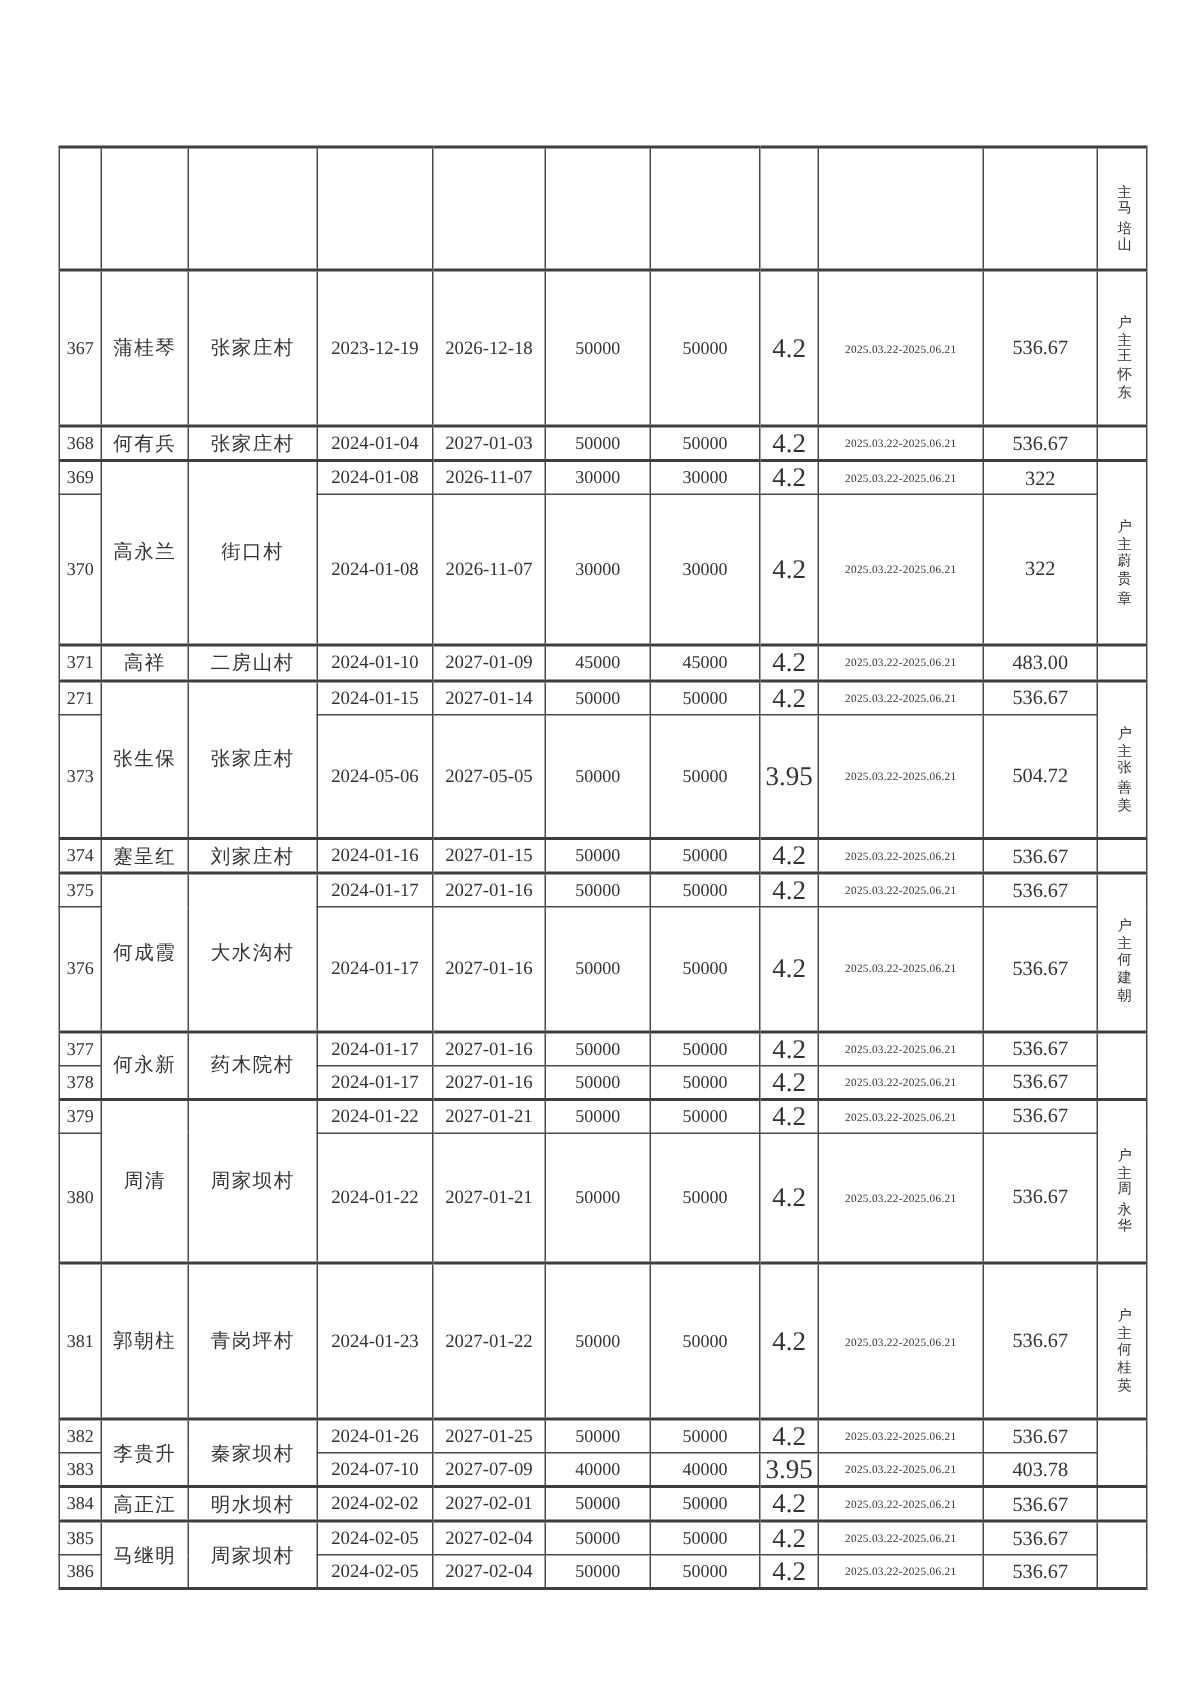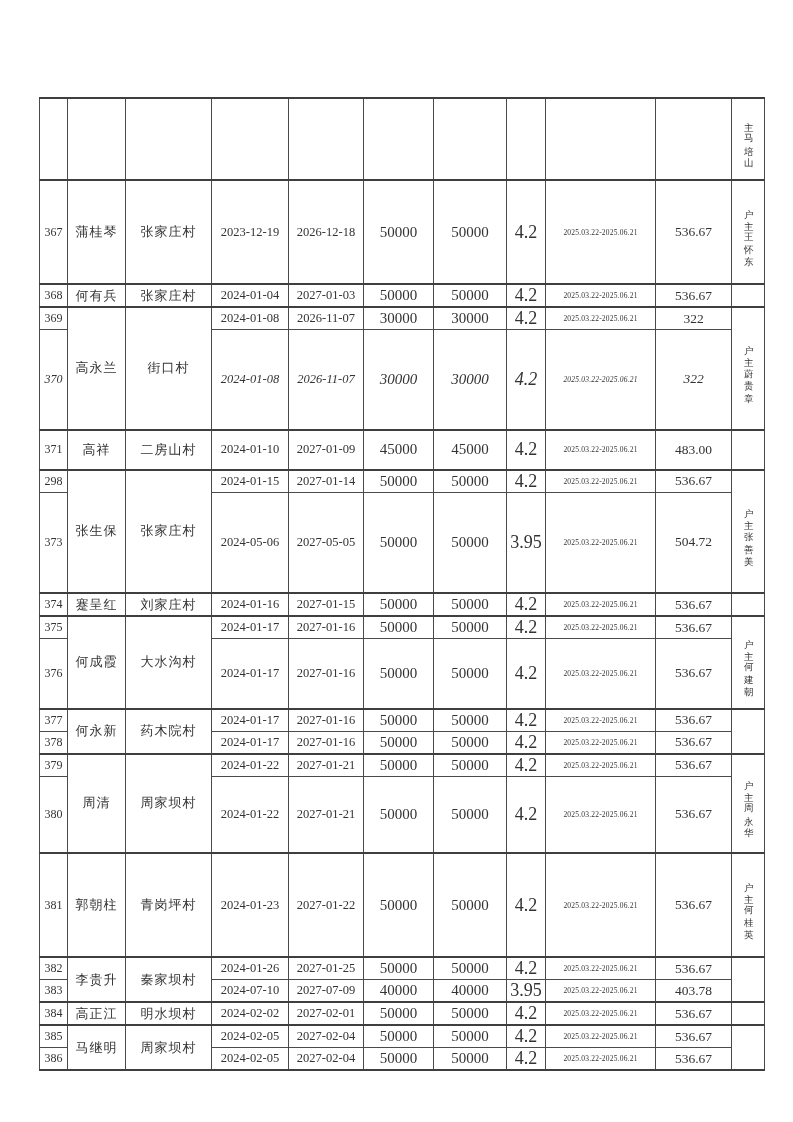--- a/index.html
+++ b/index.html
@@ -18,21 +18,21 @@
     padding:0;overflow:hidden;white-space:nowrap;
     color:#333;
   }
   
   tr.grp > td{border-top:2px solid #3f3f3f;}
   table.ledger{border:1px solid #3f3f3f;border-bottom:2px solid #3f3f3f;}
   
   td.c-no{font-size:12px;}
   td.c-name,td.c-village{font-size:13px;letter-spacing:1px;}
   td.c-date{font-size:12.5px;}
-  td.c-amt{font-size:15px;}
+  td.c-amt{font-size:12px;}
   td.c-rate{font-size:18px;}
   td.c-period{font-size:7.5px;letter-spacing:0.2px;}
   td.c-int{font-size:13.5px;}
   td.c-rem{font-size:9.5px;}
   .vtxt{
     display:inline-block;
     writing-mode:vertical-rl;text-orientation:upright;
     font-size:9.5px;line-height:1;letter-spacing:12px;
     white-space:nowrap;
   }
@@ -102,57 +102,57 @@
             <td class="c-village" rowspan="2">街口村</td>
             <td class="c-date">2024-01-08</td>
             <td class="c-date">2026-11-07</td>
             <td class="c-amt">30000</td>
             <td class="c-amt">30000</td>
             <td class="c-rate">4.2</td>
             <td class="c-period">2025.03.22-2025.06.21</td>
             <td class="c-int">322</td>
             <td class="c-rem" rowspan="2"><span class="vtxt">户主蔚贵章</span></td>
           </tr>
-          <tr style="height: 100px; font-style: italic;">
+          <tr style="height: 100px;">
             <td class="c-no">370</td>
             <td class="c-date">2024-01-08</td>
             <td class="c-date">2026-11-07</td>
             <td class="c-amt">30000</td>
             <td class="c-amt">30000</td>
             <td class="c-rate">4.2</td>
             <td class="c-period">2025.03.22-2025.06.21</td>
             <td class="c-int">322</td>
           </tr>
-          <tr class="grp" style="height: 40px;">
+          <tr class="grp" style="height: 24px;">
             <td class="c-no">371</td>
             <td class="c-name">高祥</td>
             <td class="c-village">二房山村</td>
             <td class="c-date">2024-01-10</td>
             <td class="c-date">2027-01-09</td>
             <td class="c-amt">45000</td>
             <td class="c-amt">45000</td>
             <td class="c-rate">4.2</td>
             <td class="c-period">2025.03.22-2025.06.21</td>
             <td class="c-int">483.00</td>
             <td class="c-rem"></td>
           </tr>
           <tr class="grp" style="height: 22px;">
-            <td class="c-no">298</td>
+            <td class="c-no">271</td>
             <td class="c-name" rowspan="2">张生保</td>
             <td class="c-village" rowspan="2">张家庄村</td>
             <td class="c-date">2024-01-15</td>
             <td class="c-date">2027-01-14</td>
             <td class="c-amt">50000</td>
             <td class="c-amt">50000</td>
             <td class="c-rate">4.2</td>
             <td class="c-period">2025.03.22-2025.06.21</td>
             <td class="c-int">536.67</td>
             <td class="c-rem" rowspan="2"><span class="vtxt">户主张善美</span></td>
           </tr>
-          <tr style="height: 101px;">
+          <tr style="height: 83px;">
             <td class="c-no">373</td>
             <td class="c-date">2024-05-06</td>
             <td class="c-date">2027-05-05</td>
             <td class="c-amt">50000</td>
             <td class="c-amt">50000</td>
             <td class="c-rate">3.95</td>
             <td class="c-period">2025.03.22-2025.06.21</td>
             <td class="c-int">504.72</td>
           </tr>
           <tr class="grp" style="height: 22px;">
@@ -174,21 +174,21 @@
             <td class="c-village" rowspan="2">大水沟村</td>
             <td class="c-date">2024-01-17</td>
             <td class="c-date">2027-01-16</td>
             <td class="c-amt">50000</td>
             <td class="c-amt">50000</td>
             <td class="c-rate">4.2</td>
             <td class="c-period">2025.03.22-2025.06.21</td>
             <td class="c-int">536.67</td>
             <td class="c-rem" rowspan="2"><span class="vtxt">户主何建朝</span></td>
           </tr>
-          <tr style="height: 70px;">
+          <tr style="height: 83px;">
             <td class="c-no">376</td>
             <td class="c-date">2024-01-17</td>
             <td class="c-date">2027-01-16</td>
             <td class="c-amt">50000</td>
             <td class="c-amt">50000</td>
             <td class="c-rate">4.2</td>
             <td class="c-period">2025.03.22-2025.06.21</td>
             <td class="c-int">536.67</td>
           </tr>
           <tr class="grp" style="height: 22px;">
@@ -220,21 +220,21 @@
             <td class="c-village" rowspan="2">周家坝村</td>
             <td class="c-date">2024-01-22</td>
             <td class="c-date">2027-01-21</td>
             <td class="c-amt">50000</td>
             <td class="c-amt">50000</td>
             <td class="c-rate">4.2</td>
             <td class="c-period">2025.03.22-2025.06.21</td>
             <td class="c-int">536.67</td>
             <td class="c-rem" rowspan="2"><span class="vtxt">户主周永华</span></td>
           </tr>
-          <tr style="height: 77px;">
+          <tr style="height: 87px;">
             <td class="c-no">380</td>
             <td class="c-date">2024-01-22</td>
             <td class="c-date">2027-01-21</td>
             <td class="c-amt">50000</td>
             <td class="c-amt">50000</td>
             <td class="c-rate">4.2</td>
             <td class="c-period">2025.03.22-2025.06.21</td>
             <td class="c-int">536.67</td>
           </tr>
           <tr class="grp" style="height: 104px;">

